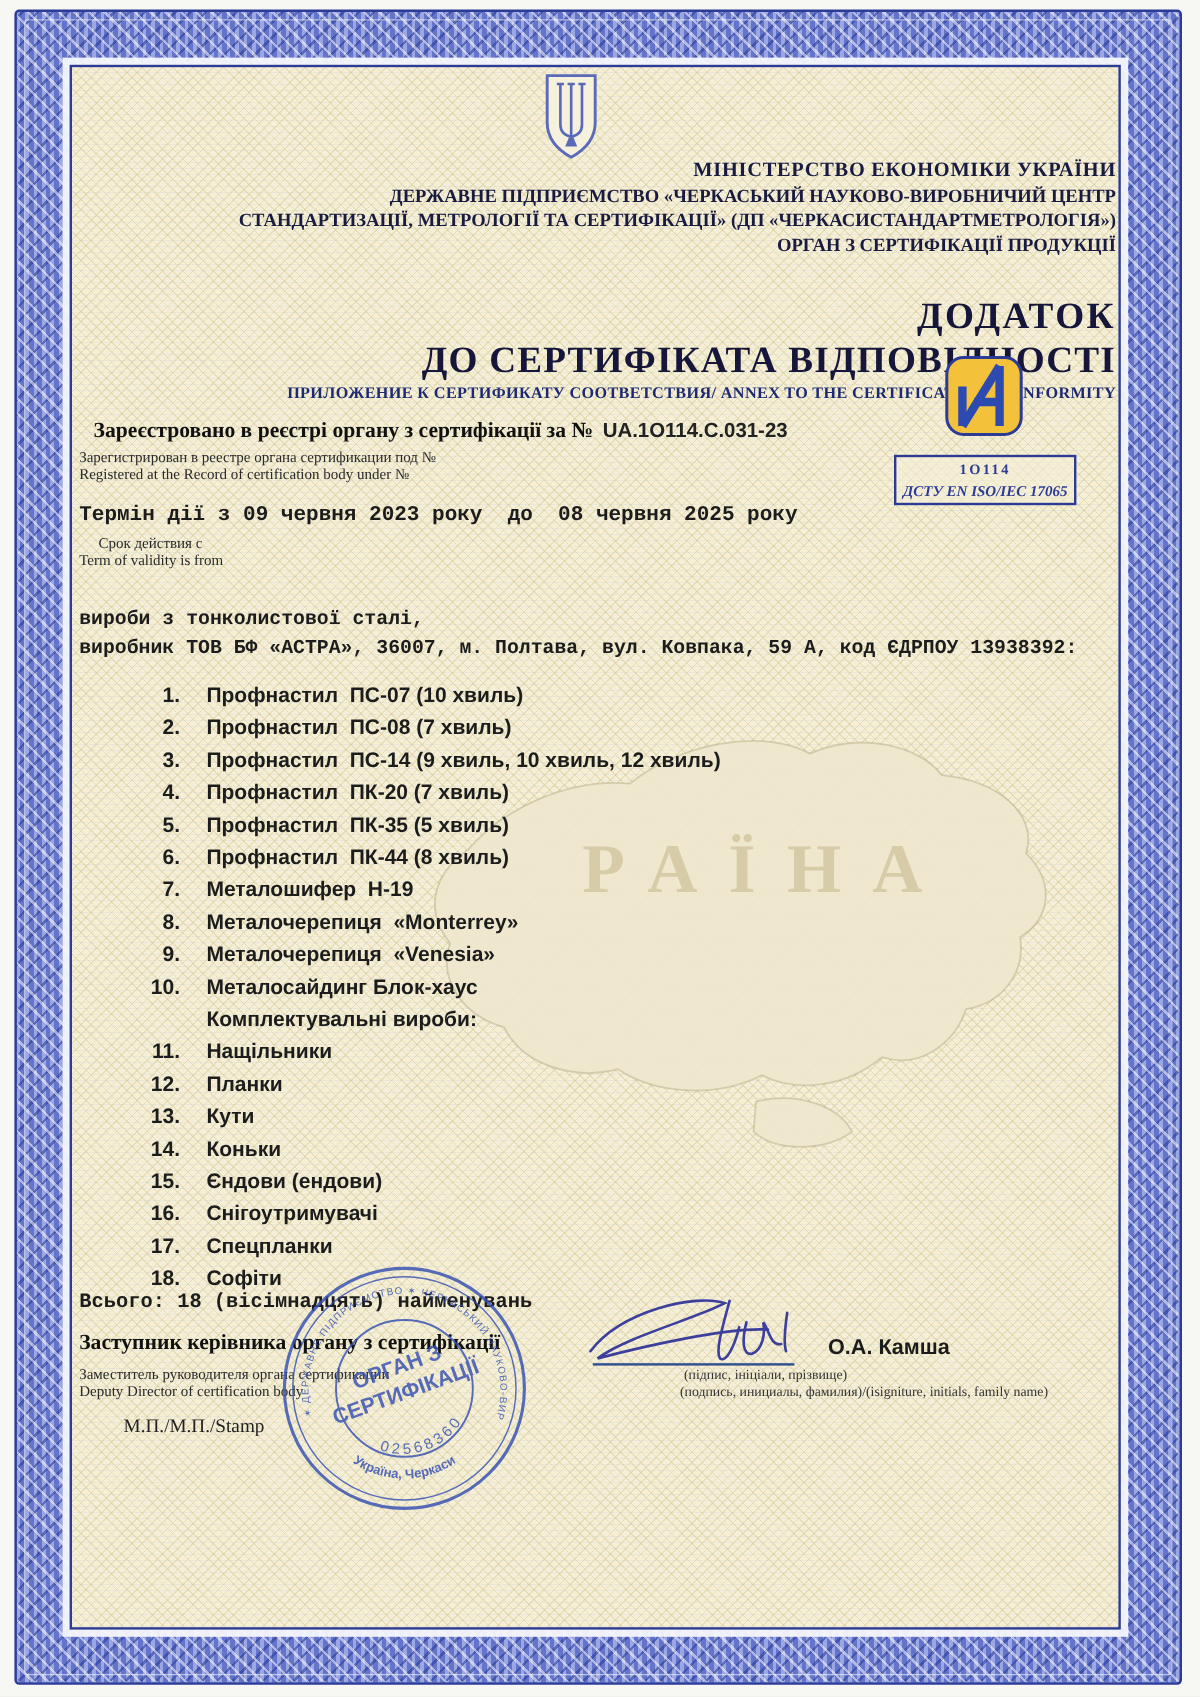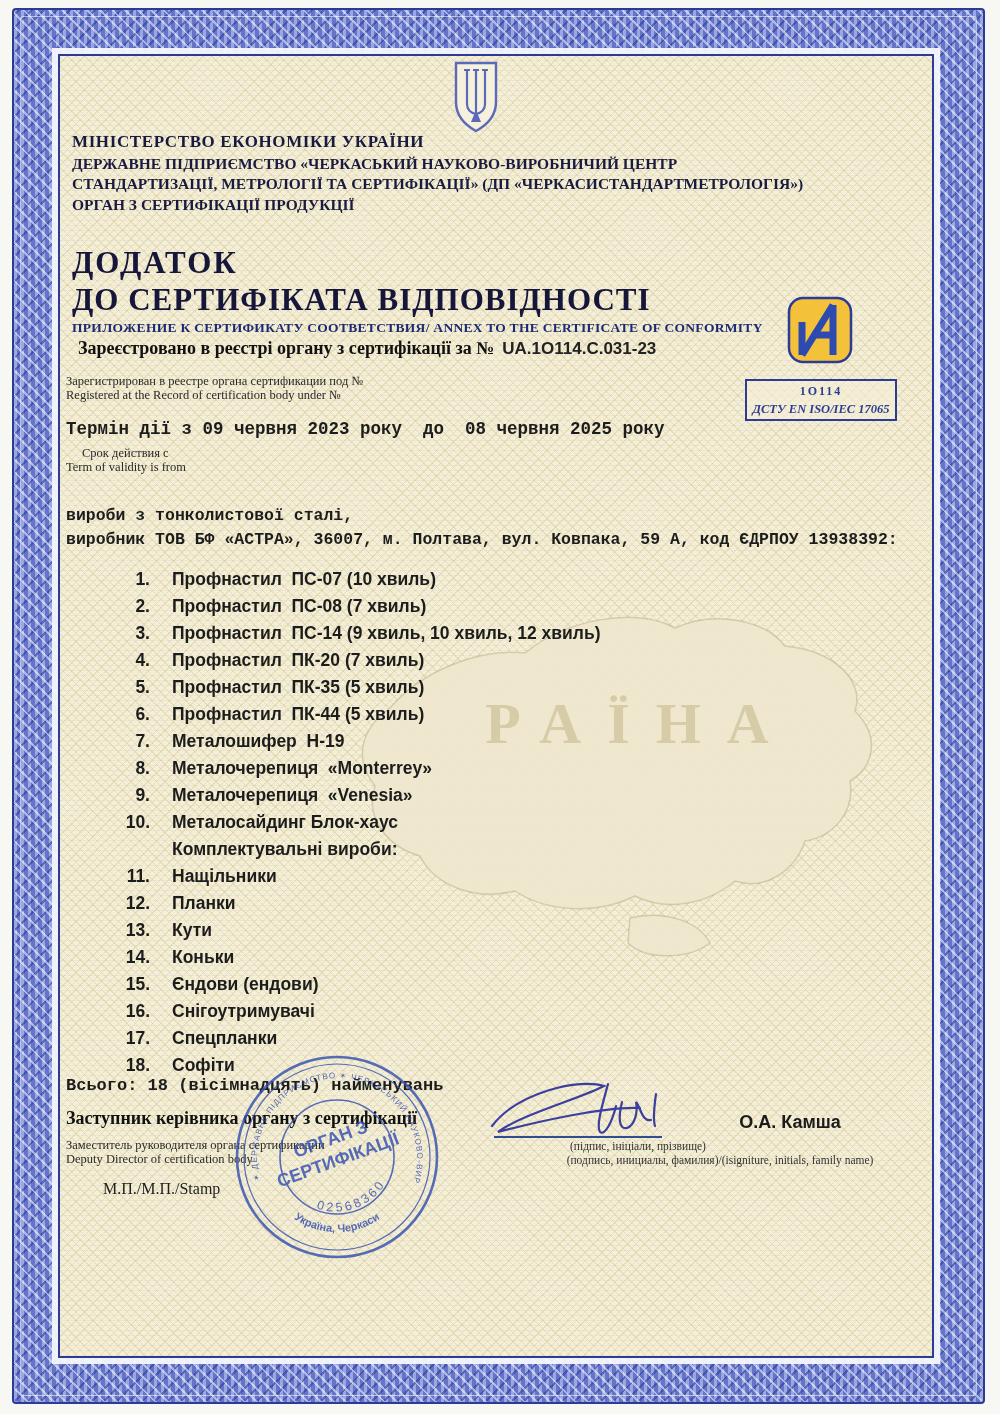--- a/index.html
+++ b/index.html
@@ -17,21 +17,21 @@
   
   .field{position:absolute;left:58px;top:54px;right:66px;bottom:56px;
     background-color:#f4efd6;
     background-image:
       repeating-linear-gradient(45deg, rgba(205,184,118,.30) 0 1px, rgba(0,0,0,0) 1px 6px),
       repeating-linear-gradient(-45deg, rgba(205,184,118,.30) 0 1px, rgba(0,0,0,0) 1px 6px),
       repeating-linear-gradient(0deg, rgba(150,170,225,.12) 0 1px, rgba(0,0,0,0) 1px 5px);
     border:2px solid #2c3c96;
     box-shadow:0 0 0 6px rgba(246,247,252,.95);}
   .abs{position:absolute;z-index:1;}
-  .ctr{left:60px;right:70px;text-align:left;padding-left:12px;}
+  .ctr{left:60px;right:70px;text-align:right;padding-left:12px;}
   .navy{color:#191a40;}
   .ser-b{font-family:"Liberation Serif",serif;font-weight:bold;}
   .sans-b{font-family:Liberation Mono, monospace;font-weight:bold;color:#1c1c1c;}
   .small{font-size:12.5px;color:#2a2a2a;}
   .pre{white-space:pre;}
 
   .h-ministry{top:132px;font-size:17px;letter-spacing:.6px;}
   .h-line2{top:155px;font-size:15.5px;}
   .h-line3{top:175px;font-size:15.5px;}
   .h-line4{top:196px;font-size:15.5px;}
@@ -40,21 +40,21 @@
   .title2{top:282px;font-size:31px;letter-spacing:1px;color:#16153a;}
   .subtitle{top:320px;font-size:13.5px;color:#1d2a72;letter-spacing:.3px;}
 
   .emblem{left:452px;top:60px;width:48px;height:74px;}
   .na-logo{left:786px;top:295px;width:68px;height:70px;z-index:2;}
   .acc-box{left:745px;top:379px;width:148px;height:38px;border:2px solid #2c3c96;
            text-align:center;color:#2c3c96;z-index:2;background:rgba(244,239,214,.6);}
   .acc-num{font-size:12px;font-weight:bold;line-height:21px;letter-spacing:2px;}
   .acc-std{font-size:12.5px;font-weight:bold;line-height:14px;font-style:italic;}
 
-  .reg-line{top:338px;left:66px;font-size:18px;color:#111;padding-left:12px;}
+  .reg-line{top:348px;left:66px;font-size:18px;color:#111;padding-left:12px;}
   .reg-num{font-family:"Liberation Sans",sans-serif;font-size:17px;color:#222;margin-left:8px;}
   .reg-ru{top:374px;left:66px;}
   .reg-en{top:388px;left:66px;}
 
   .val-line{top:419px;left:66px;font-size:17.5px;}
   .val-ru{top:446px;left:82px;}
   .val-en{top:460px;left:66px;}
 
   .intro1{top:506px;left:66px;font-size:16.5px;}
   .intro2{top:530px;left:66px;font-size:16.5px;}
@@ -72,21 +72,21 @@
   .role-en{top:1152px;left:66px;}
   .mp{top:1180px;left:103px;font-size:16px;color:#222;}
 
   .wm{left:330px;top:548px;width:590px;height:520px;z-index:0;}
   .wm-text{left:400px;top:690px;width:480px;z-index:0;text-align:center;
            font-size:58px;font-weight:bold;letter-spacing:26px;color:rgba(172,152,98,.35);}
 
   .stamp{left:230px;top:1050px;width:214px;height:214px;z-index:3;opacity:.82;}
   .sig{left:488px;top:1076px;width:185px;height:64px;z-index:2;}
   .sig-line{left:494px;top:1136px;width:168px;height:2px;background:#2f4e8f;}
-  .sig-name{top:1112px;left:690px;width:200px;text-align:center;
+  .sig-name{top:1112px;left:690px;width:200px;
             font-family:"Liberation Sans",sans-serif;font-weight:bold;font-size:18px;color:#1b1b1b;}
   .cap1{top:1140px;left:570px;width:300px;text-align:left;font-size:11.5px;color:#333;}
   .cap2{top:1154px;left:520px;width:400px;text-align:center;font-size:11.5px;color:#333;}
 </style>
 </head>
 <body>
 
 <div class="page">
   <div class="frame"></div>
   <div class="field"></div>
@@ -157,21 +157,21 @@
       <div class="list-row">
         <span class="num">4.</span>
         <span class="txt">Профнастил  ПК-20 (7 хвиль)</span>
       </div>
       <div class="list-row">
         <span class="num">5.</span>
         <span class="txt">Профнастил  ПК-35 (5 хвиль)</span>
       </div>
       <div class="list-row">
         <span class="num">6.</span>
-        <span class="txt">Профнастил  ПК-44 (5 хвиль)</span>
+        <span class="txt">Профнастил  ПК-44 (8 хвиль)</span>
       </div>
       <div class="list-row">
         <span class="num">7.</span>
         <span class="txt">Металошифер  Н-19</span>
       </div>
       <div class="list-row">
         <span class="num">8.</span>
         <span class="txt">Металочерепиця  «Monterrey»</span>
       </div>
       <div class="list-row">

